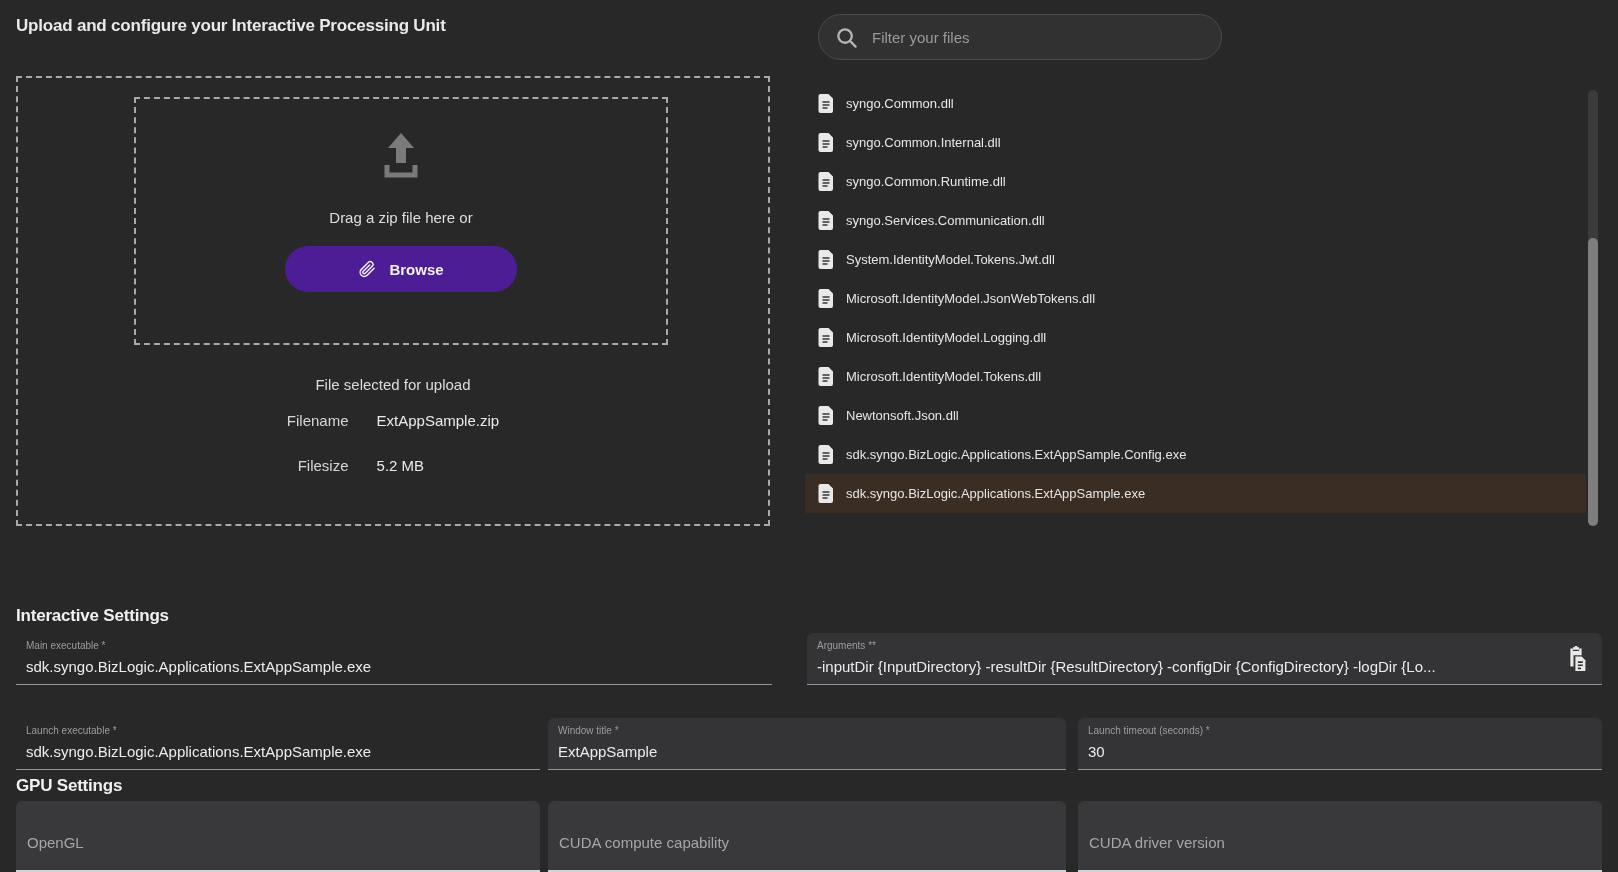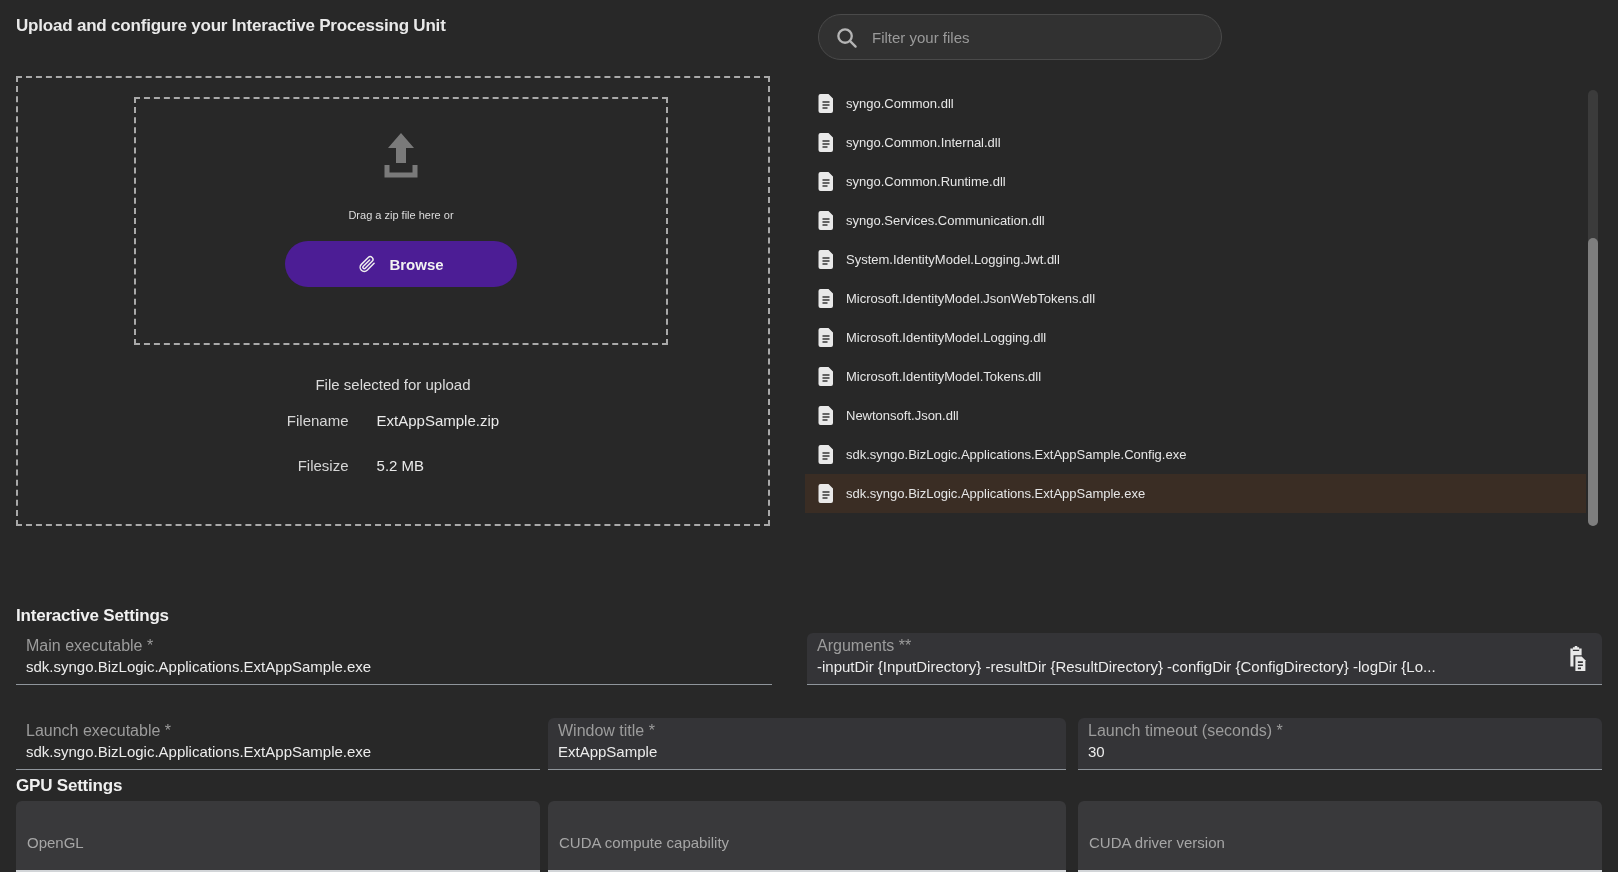--- a/index.html
+++ b/index.html
@@ -14,21 +14,21 @@
   #interactive-heading{left:16px;top:606px;}
   #gpu-heading{left:16px;top:776px;}
 
   
   .upload-panel{position:absolute;left:16px;top:76px;width:754px;height:450px;
     border:2px dashed #a9a9a9;box-sizing:border-box;}
   .drop-area{position:absolute;left:116px;top:19px;width:534px;height:248px;
     border:2px dashed #a9a9a9;box-sizing:border-box;display:flex;flex-direction:column;
     align-items:center;padding-top:32px;cursor:pointer;}
   .upload-icon{display:block;width:50px;height:52px;}
-  .drop-text{margin-top:26px;font-size:11px;color:#dedede;}
+  .drop-text{margin-top:26px;font-size:15px;color:#dedede;}
   .browse-btn{margin-top:20px;width:232px;height:46px;border:none;border-radius:23px;
     background:#4c1d95;color:#f2f2f2;font-family:inherit;font-size:15px;font-weight:700;
     display:inline-flex;align-items:center;justify-content:center;gap:13px;cursor:pointer;}
   .file-info-heading{position:absolute;left:0;width:100%;top:298px;text-align:center;
     font-size:15px;color:#dcdcdc;}
   .file-info-grid{position:absolute;left:0;width:100%;top:334px;display:grid;
     grid-template-columns:auto auto;column-gap:22px;row-gap:6px;justify-content:center;
     font-size:15px;gap:28px;}
   .fi-label{color:#d6d6d6;text-align:right;}
   .fi-value{color:#eaeaea;text-align:left;}
@@ -50,21 +50,21 @@
 
   
   .scroll-track{position:absolute;left:1588px;top:90px;width:10px;height:436px;
     background:#3b3b3b;border-radius:5px;}
   .scroll-thumb{position:absolute;left:1588px;top:238px;width:10px;height:288px;
     background:#7e7e7e;border-radius:5px;cursor:grab;}
 
   
   .field{position:absolute;height:52px;box-sizing:border-box;border-bottom:1px solid #8f959b;
     padding:4px 10px 0 10px;overflow:hidden;}
-  .field .f-label{font-size:16px;color:#9c9c9c;line-height:18px;white-space:nowrap;}
+  .field .f-label{font-size:10px;color:#9c9c9c;line-height:18px;white-space:nowrap;}
   .field .f-value{font-size:15px;color:#ececec;line-height:23px;white-space:nowrap;overflow:hidden;}
   .field.filled{background:#343437;border-radius:6px 6px 0 0;}
   #field-main-exec{left:16px;top:633px;width:756px;}
   #field-arguments{left:807px;top:633px;width:795px;padding-right:58px;}
   #field-launch-exec{left:16px;top:718px;width:524px;}
   #field-window-title{left:548px;top:718px;width:518px;}
   #field-launch-timeout{left:1078px;top:718px;width:524px;}
   .copy-btn{position:absolute;right:7px;top:7px;width:38px;height:38px;background:transparent;
     border:none;display:flex;align-items:center;justify-content:center;cursor:pointer;padding:0;}
 
@@ -169,21 +169,21 @@
       </div>
       <div class="file-row">
         <span class="doc-icon">
           <svg width="15" height="19" viewBox="0 0 15 19">
             <path d="M2.5 0 h8 l4.5 4.5 V17 a2 2 0 0 1 -2 2 H2.5 a2 2 0 0 1 -2 -2 V2 a2 2 0 0 1 2 -2 Z" fill="#e9e9e9"></path>
             <line x1="4.5" y1="8" x2="11.5" y2="8" stroke="#2a2a2a" stroke-width="1.4"></line>
             <line x1="4.5" y1="11" x2="11.5" y2="11" stroke="#2a2a2a" stroke-width="1.4"></line>
             <line x1="4.5" y1="14" x2="9.5" y2="14" stroke="#2a2a2a" stroke-width="1.4"></line>
           </svg>
         </span>
-        <span class="file-name">System.IdentityModel.Logging.Jwt.dll</span>
+        <span class="file-name">System.IdentityModel.Tokens.Jwt.dll</span>
       </div>
       <div class="file-row">
         <span class="doc-icon">
           <svg width="15" height="19" viewBox="0 0 15 19">
             <path d="M2.5 0 h8 l4.5 4.5 V17 a2 2 0 0 1 -2 2 H2.5 a2 2 0 0 1 -2 -2 V2 a2 2 0 0 1 2 -2 Z" fill="#e9e9e9"></path>
             <line x1="4.5" y1="8" x2="11.5" y2="8" stroke="#2a2a2a" stroke-width="1.4"></line>
             <line x1="4.5" y1="11" x2="11.5" y2="11" stroke="#2a2a2a" stroke-width="1.4"></line>
             <line x1="4.5" y1="14" x2="9.5" y2="14" stroke="#2a2a2a" stroke-width="1.4"></line>
           </svg>
         </span>

